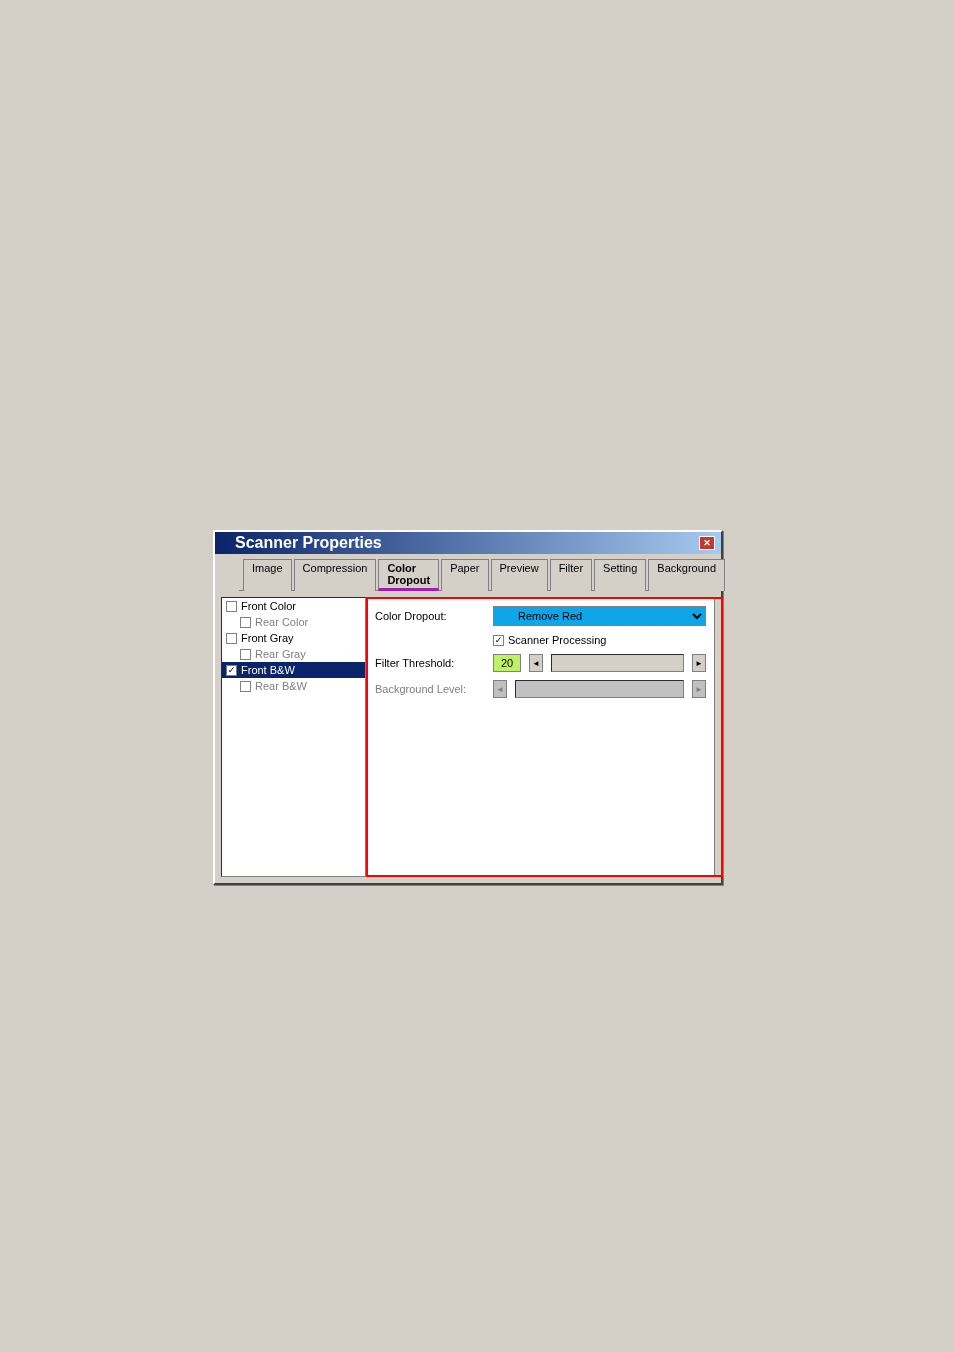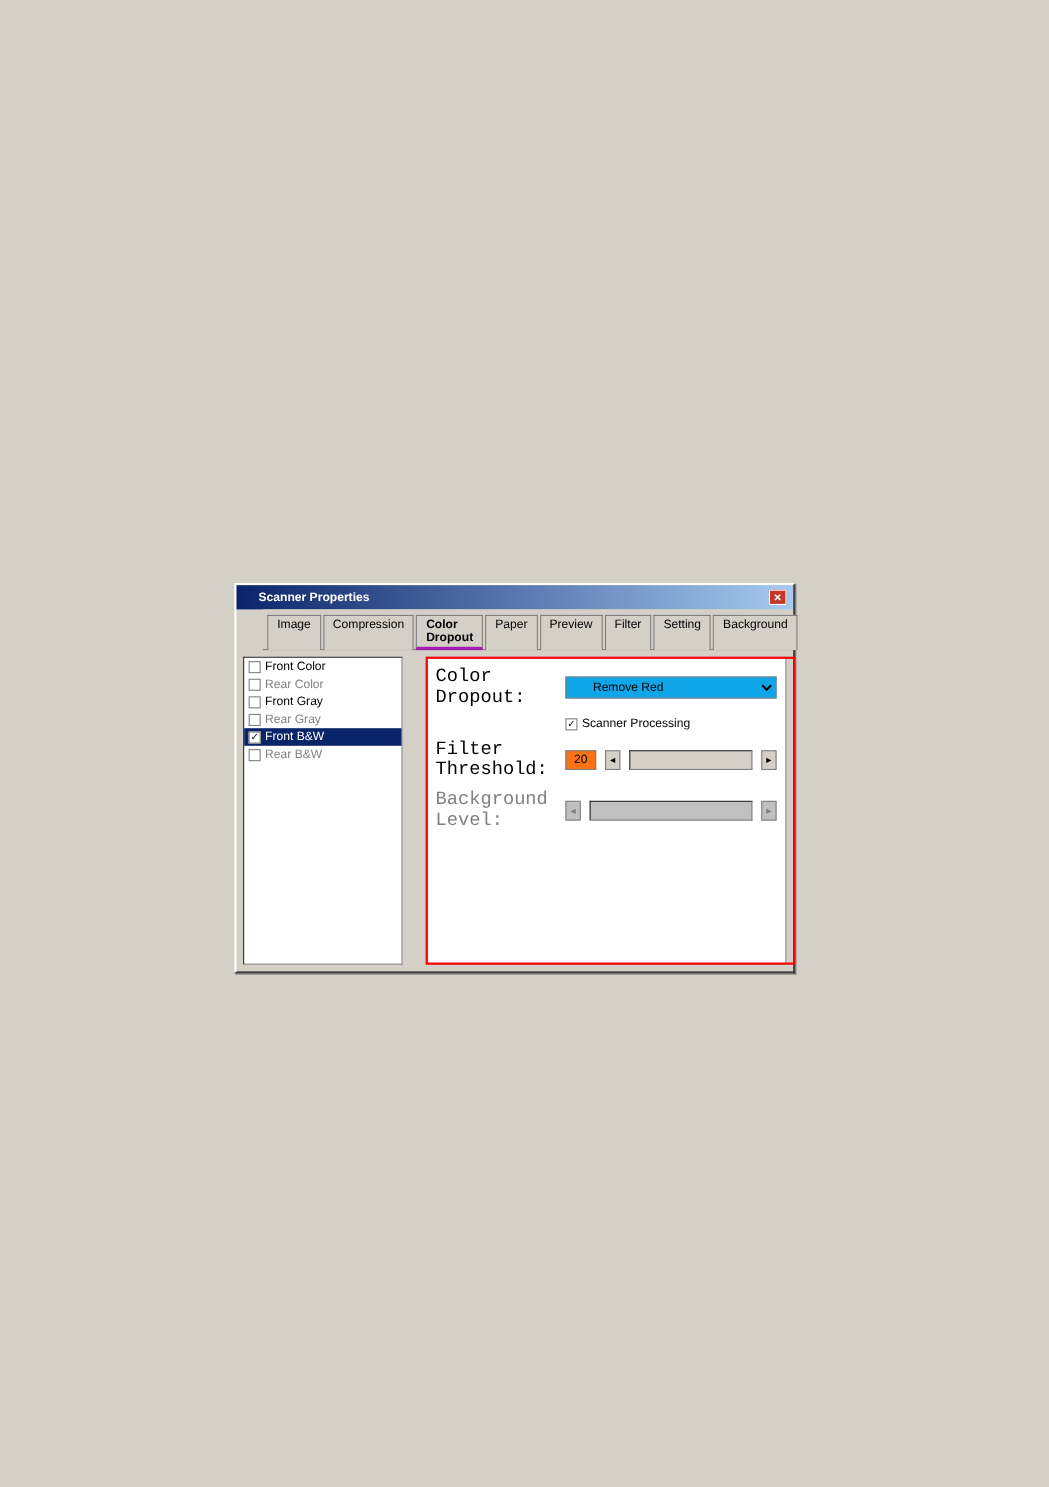--- a/index.html
+++ b/index.html
@@ -31,21 +31,21 @@
       background: linear-gradient(to right, #0a246a, #a6caf0);
       color: white;
       padding: 3px 6px;
       display: flex;
       align-items: center;
       justify-content: space-between;
       height: 22px;
     }
     .title-bar-text {
       font-weight: bold;
-      font-size: 11px;
+      font-size: 16px;
       color: white;
       padding-left: 14px;
     }
     .title-bar-controls {
       display: flex;
       gap: 2px;
     }
     .close-btn {
       width: 16px;
       height: 14px;
@@ -91,21 +91,21 @@
     .dialog-content {
       padding: 6px;
       display: flex;
       flex-direction: column;
       gap: 4px;
     }
 
     
     .main-panel {
       display: flex;
-      gap: 21px;
+      gap: 0;
       height: 280px;
     }
 
     
     .image-list {
       width: 145px;
       background: white;
       border: 1px inset #808080;
       display: flex;
       flex-direction: column;
@@ -118,20 +118,21 @@
       gap: 4px;
       cursor: pointer;
       color: #000;
     }
     .list-item.selected {
       background: #0a246a;
       color: white;
     }
     .list-item.disabled {
       color: #808080;
+      margin-left: 14px;
     }
     .checkbox-img {
       width: 11px;
       height: 11px;
       border: 1px solid #808080;
       background: white;
       display: inline-flex;
       align-items: center;
       justify-content: center;
       flex-shrink: 0;
@@ -171,24 +172,23 @@
     }
 
     .setting-row {
       display: flex;
       align-items: center;
       gap: 8px;
     }
 
     .setting-label {
       width: 110px;
-      font-size: 17px;
+      font-size: 11px;
       color: #000;
       flex-shrink: 0;
-      font-family: Liberation Mono, monospace;
     }
 
     .setting-label.disabled {
       color: #808080;
     }
 
     .dropdown-wrapper {
       flex: 1;
       position: relative;
     }
@@ -216,21 +216,21 @@
       display: inline-flex;
       align-items: center;
       justify-content: center;
       flex-shrink: 0;
       font-size: 9px;
     }
     .slider-value-box {
       width: 28px;
       height: 18px;
       border: 1px solid #808080;
-      background: #f97316;
+      background: #bef264;
       display: flex;
       align-items: center;
       justify-content: center;
       font-size: 11px;
     }
     .slider-arrow {
       width: 14px;
       height: 18px;
       border: 1px solid #808080;
       background: #d4d0c8;

